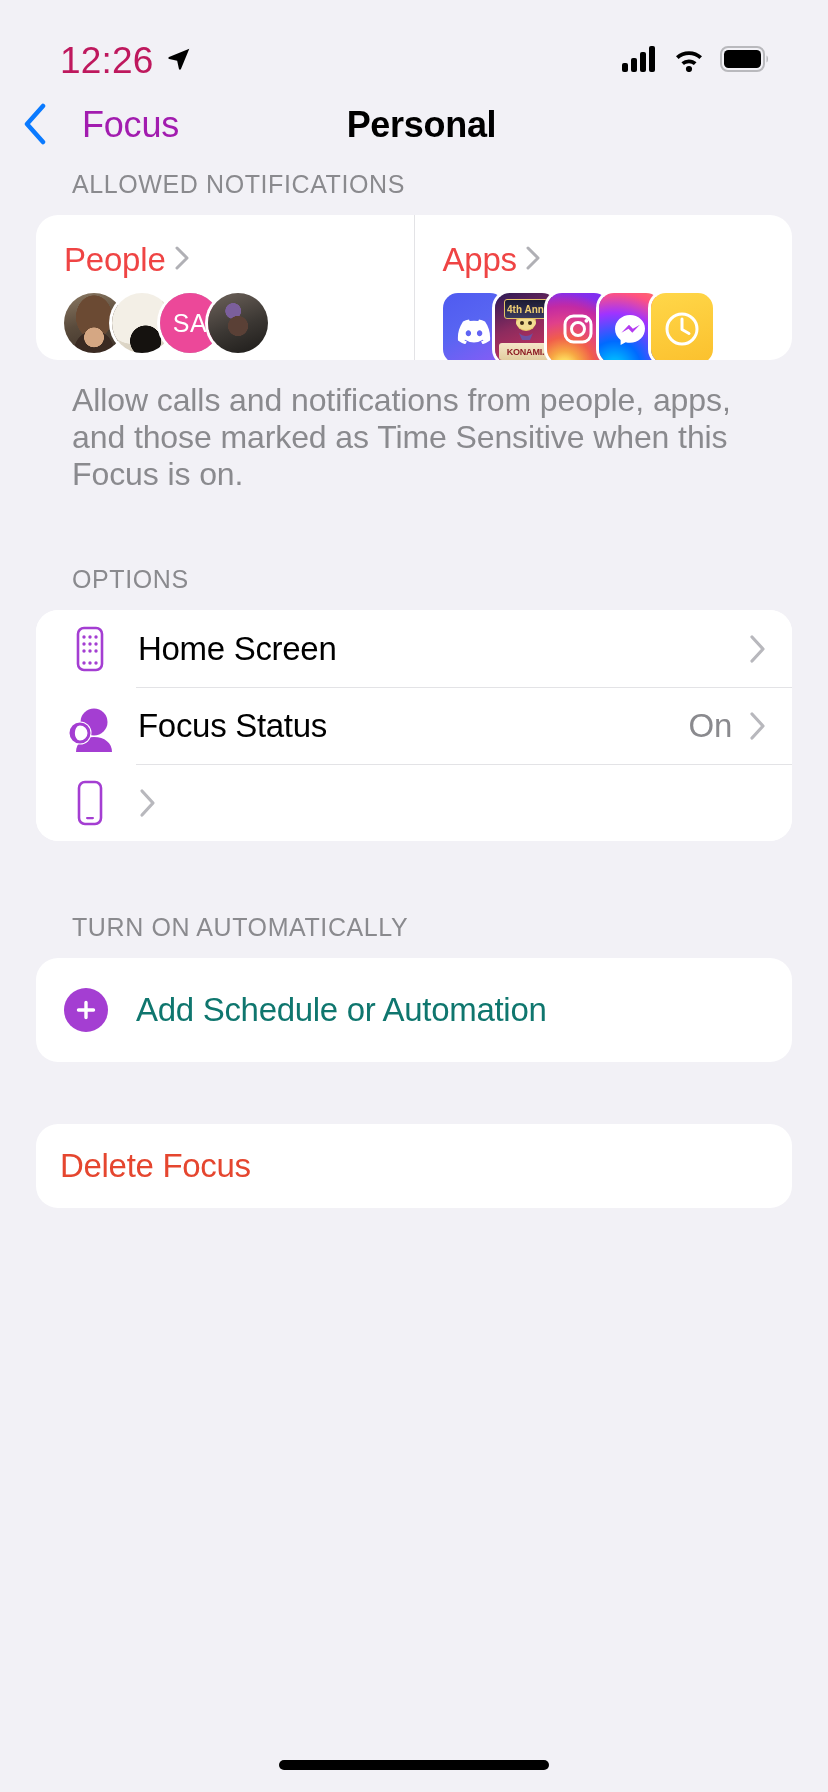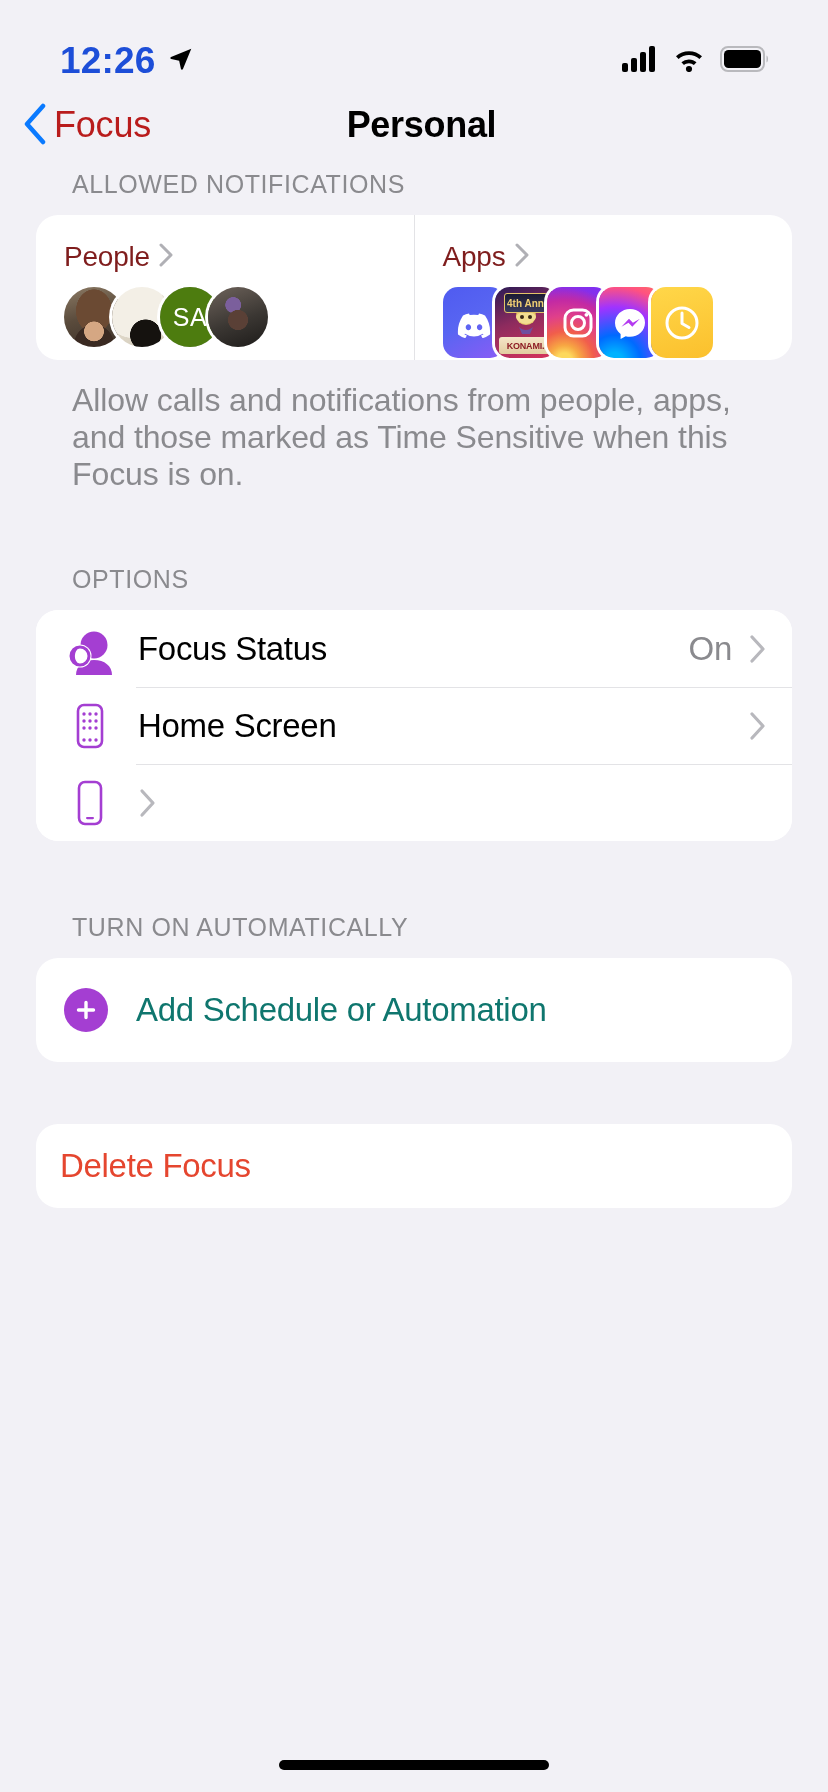--- a/index.html
+++ b/index.html
@@ -12,35 +12,35 @@
   }
   .screen { position: relative; width: 828px; height: 1792px; background: #f2f1f6; }
 
   
   .statusbar {
     position: absolute; top: 0; left: 0; right: 0; height: 100px;
     display: flex; align-items: center; justify-content: space-between;
     padding: 22px 58px 0 60px;
   }
   .sb-left { display: flex; align-items: center; gap: 12px; }
-  .sb-time { font-size: 37px; font-weight: 700; color: #1d4ed8; letter-spacing: .2px; }
+  .sb-time { font-size: 37px; font-weight: 400; color: #be185d; letter-spacing: .2px; }
   .loc-arrow { display: block; }
   .sb-right { display: flex; align-items: center; gap: 14px; }
 
   
   .navbar {
     position: absolute; top: 92px; left: 0; right: 0; height: 66px;
   }
   .nav-back {
     position: absolute; left: 22px; top: 0;
     display: flex; align-items: center; gap: 6px; height: 66px;
     color: #0a7aff; cursor: pointer;
   }
   .nav-back .chev { display: block; margin-top: 1px; }
-  .nav-back-label { font-size: 36px; color: #b91c1c; letter-spacing: -.2px; }
+  .nav-back-label { font-size: 36px; color: #a21caf; letter-spacing: -.2px; margin-left: 28px; }
   .nav-title {
     position: absolute; left: 15px; right: 0; top: 0; height: 66px;
     display: flex; align-items: center; justify-content: center;
     font-size: 36px; font-weight: 700; color: #000; letter-spacing: -.3px;
   }
 
   
   .content { position: absolute; top: 170px; left: 0; right: 0; bottom: 0; }
 
   .section-header {
@@ -51,33 +51,33 @@
   .card {
     margin: 0 36px; background: #ffffff; border-radius: 22px;
     overflow: hidden;
   }
 
   
   .allowed-card { display: flex; height: 145px; }
   .pane { flex: 1; position: relative; padding: 26px 0 0 28px; overflow: hidden; }
   .pane + .pane { border-left: 1px solid #e3e3e6; }
   .pane-head { display: flex; align-items: center; gap: 8px; }
-  .pane-title { font-size: 28px; color: #7f1d1d; letter-spacing: -.2px; }
+  .pane-title { font-size: 33px; color: #ef4444; letter-spacing: -.2px; }
   .pane-row { display: flex; margin-top: 14px; }
 
   .avatar {
     width: 60px; height: 60px; border-radius: 50%;
     margin-right: -12px; overflow: hidden; position: relative;
     box-shadow: 0 0 0 3px #ffffff;
     background: #b9b9bf;
   }
   .av-initials {
     width: 100%; height: 100%; display: flex; align-items: center; justify-content: center;
     color: #fff; font-size: 25px; font-weight: 500; letter-spacing: .5px;
-    background: #4d7c0f;
+    background: #ec4899;
   }
   
   .av-p1 { background:
       radial-gradient(circle at 50% 74%, #d5a783 0 18%, rgba(213,167,131,0) 19%),
       radial-gradient(circle at 50% 96%, #3a2a22 0 30%, rgba(58,42,34,0) 31%),
       radial-gradient(ellipse at 50% 40%, #6b4a33 0 42%, rgba(107,74,51,0) 43%),
       linear-gradient(165deg, #8c7a64 0%, #5a4b3c 48%, #3b3028 100%); }
   .av-p2 { background:
       radial-gradient(circle at 56% 80%, #15120f 0 26%, rgba(21,18,15,0) 27%),
       radial-gradient(ellipse at 35% 30%, #f3efe6 0 55%, rgba(243,239,230,0) 56%),
@@ -302,39 +302,20 @@
 
     <div class="sp-72"></div>
 
     <div class="section-header">OPTIONS</div>
 
     <div class="card">
 
       <div class="row">
         <span class="row-icon">
           <svg width="52" height="52" viewBox="0 0 52 52">
-            <circle cx="30" cy="22" r="13.5" fill="#a43ed2"></circle>
-            <path d="M12 52c0-9 7.5-15 18-15s18 6 18 15z" fill="#a43ed2"></path>
-            <circle cx="16" cy="33" r="11.5" fill="#fff"></circle>
-            <circle cx="16" cy="33" r="9" fill="none" stroke="#a43ed2" stroke-width="3"></circle>
-            <path d="M16 24.5a8.5 8.5 0 0 0 0 17 9.6 9.6 0 0 1 0-17z" fill="#a43ed2"></path>
-          </svg>
-        </span>
-        <span class="row-label">Focus Status</span>
-        <span class="row-value">On</span>
-        <span class="row-chev">
-          <svg width="18" height="30" viewBox="0 0 18 30">
-              <path d="M4 3l11 12L4 27" fill="none" stroke="#b8b8bd" stroke-width="3.2" stroke-linecap="round" stroke-linejoin="round"></path>
-            </svg>
-        </span>
-      </div>
-
-      <div class="row">
-        <span class="row-icon">
-          <svg width="52" height="52" viewBox="0 0 52 52">
             <rect x="14" y="5" width="24" height="42" rx="6" fill="none" stroke="#a43ed2" stroke-width="2.6"></rect>
             <g fill="#a43ed2">
               <circle cx="20" cy="14" r="1.7"></circle>
                 <circle cx="26" cy="14" r="1.7"></circle>
                 <circle cx="32" cy="14" r="1.7"></circle>
               <circle cx="20" cy="21" r="1.7"></circle>
                 <circle cx="26" cy="21" r="1.7"></circle>
                 <circle cx="32" cy="21" r="1.7"></circle>
               <circle cx="20" cy="28" r="1.7"></circle>
                 <circle cx="26" cy="28" r="1.7"></circle>
@@ -350,20 +331,39 @@
         <span class="row-chev">
           <svg width="18" height="30" viewBox="0 0 18 30">
               <path d="M4 3l11 12L4 27" fill="none" stroke="#b8b8bd" stroke-width="3.2" stroke-linecap="round" stroke-linejoin="round"></path>
             </svg>
         </span>
       </div>
 
       <div class="row">
         <span class="row-icon">
           <svg width="52" height="52" viewBox="0 0 52 52">
+            <circle cx="30" cy="22" r="13.5" fill="#a43ed2"></circle>
+            <path d="M12 52c0-9 7.5-15 18-15s18 6 18 15z" fill="#a43ed2"></path>
+            <circle cx="16" cy="33" r="11.5" fill="#fff"></circle>
+            <circle cx="16" cy="33" r="9" fill="none" stroke="#a43ed2" stroke-width="3"></circle>
+            <path d="M16 24.5a8.5 8.5 0 0 0 0 17 9.6 9.6 0 0 1 0-17z" fill="#a43ed2"></path>
+          </svg>
+        </span>
+        <span class="row-label">Focus Status</span>
+        <span class="row-value">On</span>
+        <span class="row-chev">
+          <svg width="18" height="30" viewBox="0 0 18 30">
+              <path d="M4 3l11 12L4 27" fill="none" stroke="#b8b8bd" stroke-width="3.2" stroke-linecap="round" stroke-linejoin="round"></path>
+            </svg>
+        </span>
+      </div>
+
+      <div class="row">
+        <span class="row-icon">
+          <svg width="52" height="52" viewBox="0 0 52 52">
             <rect x="15" y="5" width="22" height="42" rx="6" fill="none" stroke="#a43ed2" stroke-width="2.6"></rect>
             <rect x="22" y="40" width="8" height="2.2" rx="1.1" fill="#a43ed2"></rect>
           </svg>
         </span>
         <span class="row-value"></span>
         <span class="row-chev">
           <svg width="18" height="30" viewBox="0 0 18 30">
               <path d="M4 3l11 12L4 27" fill="none" stroke="#b8b8bd" stroke-width="3.2" stroke-linecap="round" stroke-linejoin="round"></path>
             </svg>
         </span>

